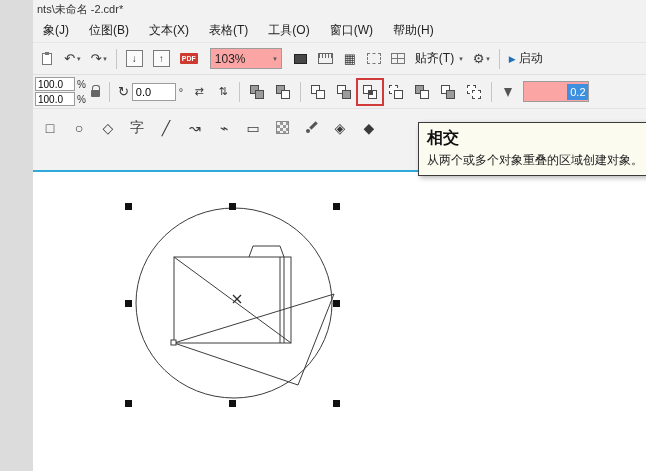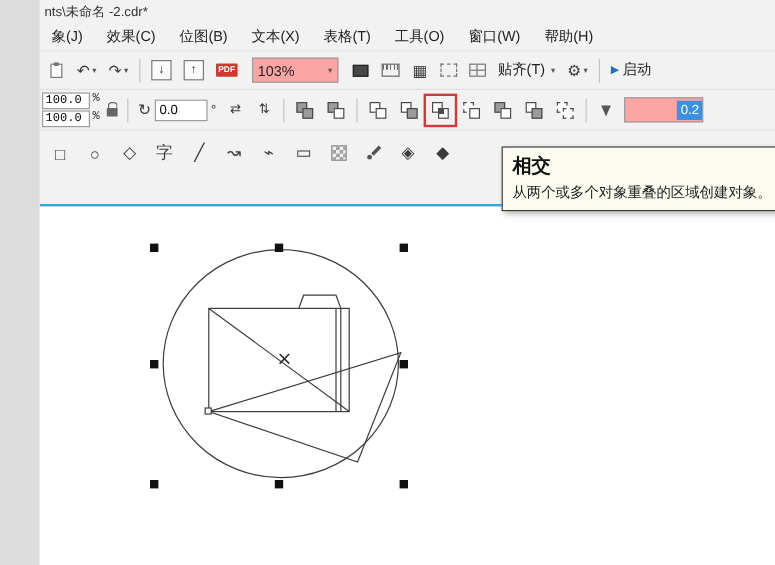--- a/index.html
+++ b/index.html
@@ -45,21 +45,21 @@
     background:linear-gradient(#777,#777) center/100% 1px no-repeat,
                linear-gradient(90deg,#777,#777) center/1px 100% no-repeat; }
   .launch-icon { color:#1d6fb8; font-size:9px; }
   .paste-icon { width:10px; height:12px; border:1px solid #777; background:#fff; position:relative; }
   .paste-icon::before { content:""; position:absolute; top:-2px; left:2px; width:4px; height:3px; background:#777; }
 
   
   .propbar { display:flex; align-items:center; height:34px; padding:0 2px; gap:2px;
              border-top:1px solid #e0e0e0; }
   .scale-block { display:flex; flex-direction:column; gap:1px; }
-  .scale-row { display:flex; align-items:flex-start; gap:2px;font-family:Liberation Mono, monospace; }
+  .scale-row { display:flex; align-items:center; gap:2px; }
   .tiny-input { width:40px; height:14px; border:1px solid #9c9c9c; font-size:10px;
                 padding:0 2px; font-family:inherit; }
   .pct { font-size:10px; color:#333; }
   .lock-btn { width:16px; height:24px; display:flex; align-items:center; justify-content:center; }
   .lock-icon { width:9px; height:7px; background:#666; border-radius:1px; position:relative; margin-top:4px; }
   .lock-icon::before { content:""; position:absolute; top:-5px; left:1px; width:6px; height:5px;
     border:1.5px solid #666; border-bottom:none; border-radius:3px 3px 0 0; }
   .rot-block { display:flex; align-items:center; gap:3px; margin:0 3px; }
   .rot-input { width:44px; height:18px; border:1px solid #9c9c9c; font-size:11px;
                padding:0 3px; font-family:inherit; }
@@ -112,21 +112,20 @@
 <body>
 
 <div class="app">
 
   <div class="titlebar">
     <span>nts\未命名 -2.cdr*</span>
   </div>
 
   <div class="menubar">
     <span class="menu-item">象(J)</span>
-    <span class="menu-item">效果(C)</span>
     <span class="menu-item">位图(B)</span>
     <span class="menu-item">文本(X)</span>
     <span class="menu-item">表格(T)</span>
     <span class="menu-item">工具(O)</span>
     <span class="menu-item">窗口(W)</span>
     <span class="menu-item">帮助(H)</span>
   </div>
 
   <div class="toolbar">
     <div class="tb-btn">

